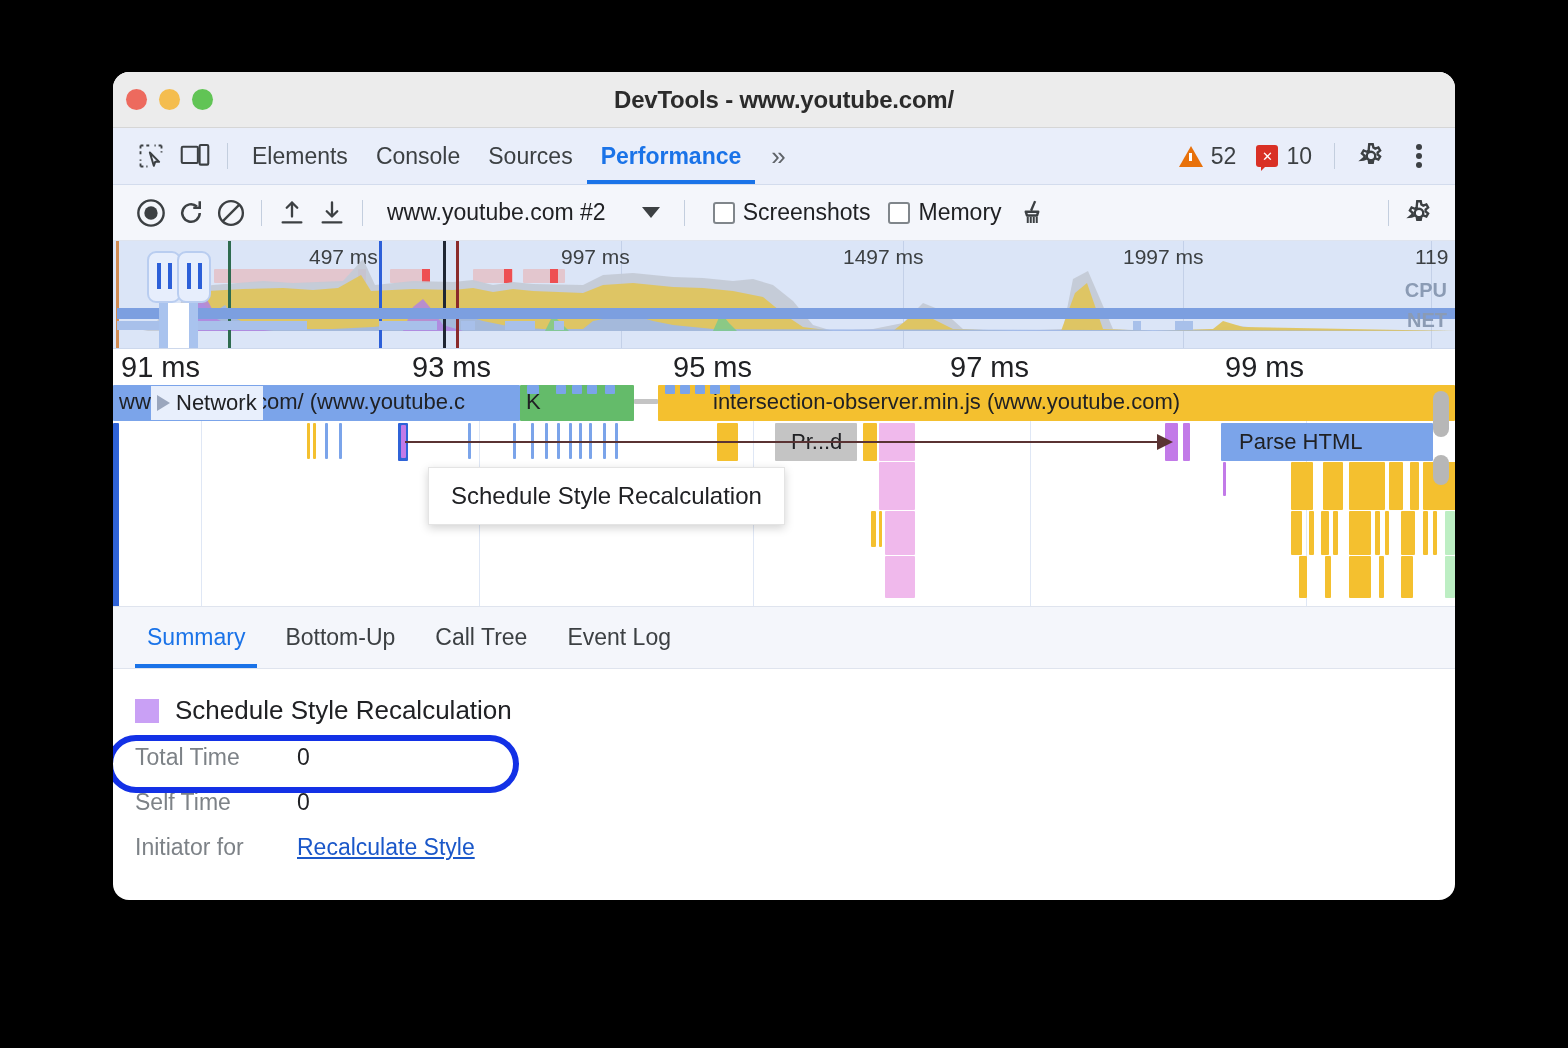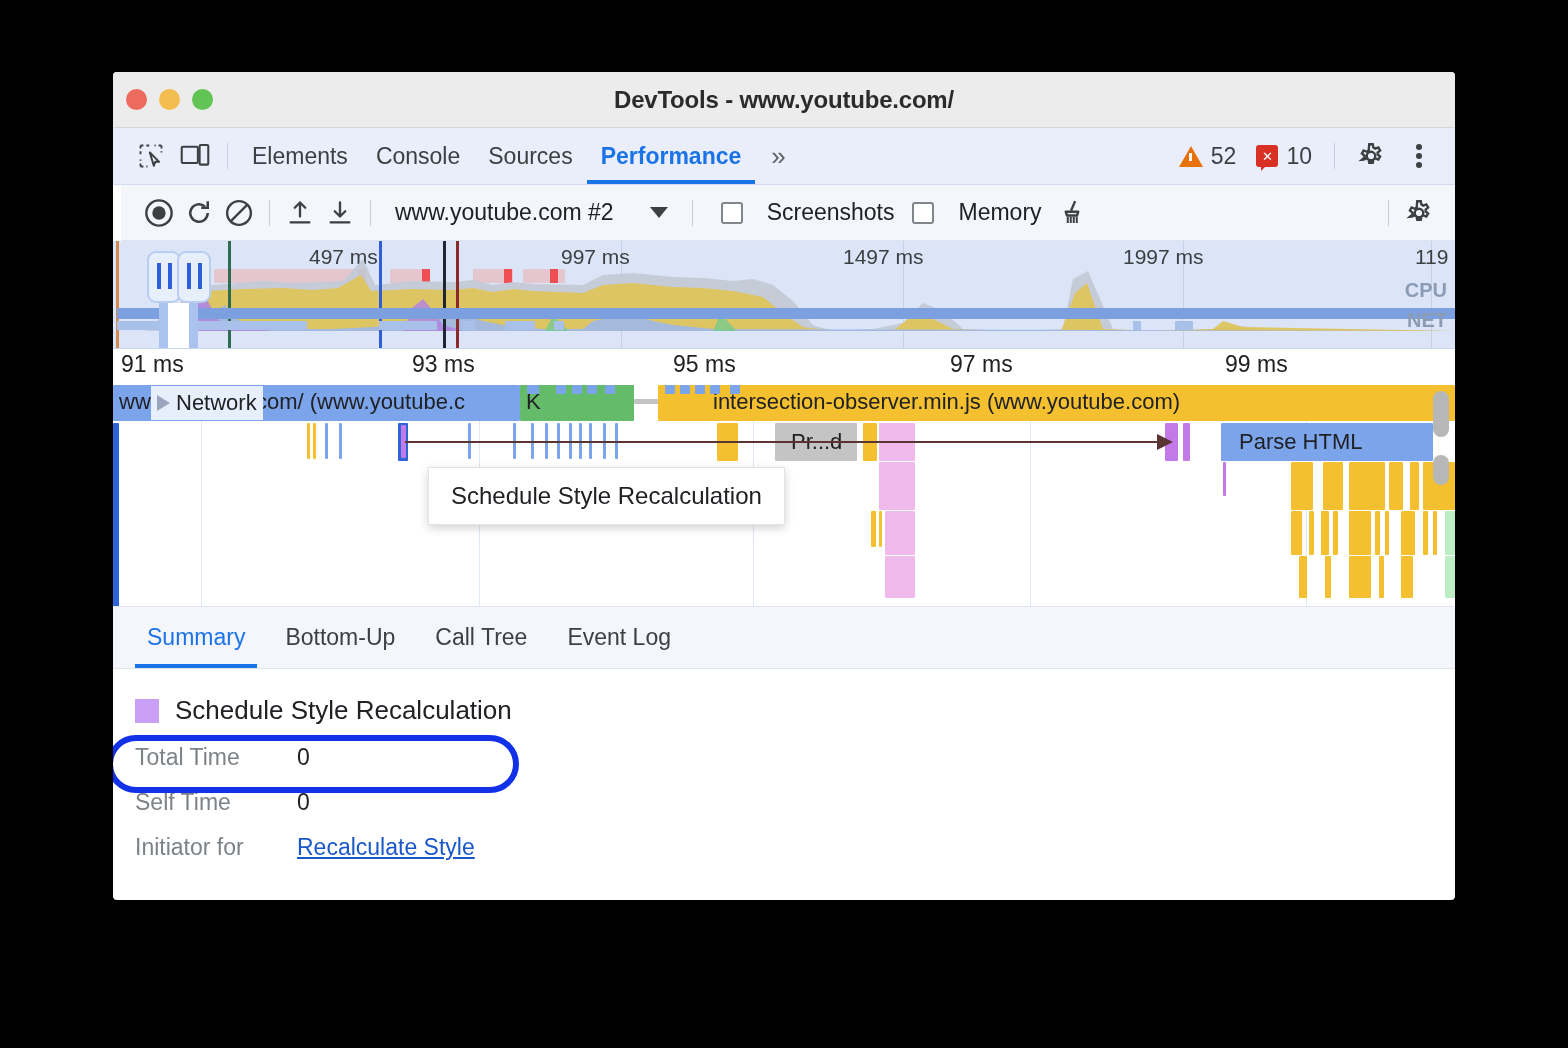--- a/index.html
+++ b/index.html
@@ -9,21 +9,21 @@
     font-family: "Liberation Sans", sans-serif;
     overflow: hidden;
   }
 
   
   #window {
     position: absolute;
     left: 113px; top: 72px;
     width: 1342px; height: 828px;
     background: #ffffff;
-    border-radius: 4px;
+    border-radius: 16px;
     overflow: hidden;
     box-shadow: 0 0 0 1px rgba(0,0,0,.06);
   }
 
   
   #titlebar {
     height: 56px;
     background: #ececec;
     border-bottom: 1px solid #d6d6d6;
     display: flex; align-items: center;
@@ -81,30 +81,29 @@
     font-size:13px;display:flex;align-items:center;justify-content:center;
     position:relative;
   }
   .err-box::after{content:'';position:absolute;left:5px;bottom:-4px;border-left:5px solid #d93025;border-bottom:5px solid transparent;}
 
   
   #perftoolbar {
     height: 56px; background: #f4f6fb;
     display: flex; align-items: center;
     border-bottom: 1px solid #dfe4ee;
-    margin-left: 8px;
   }
   .pt-icon { width: 40px; height: 40px; display:flex;align-items:center;justify-content:center; color:#3c4043; }
   #perftoolbar .pt-icon:first-child { margin-left: 18px; }
   #session-select {
     display:flex;align-items:center;gap:36px;
     font-size:23px;color:#202124;padding:0 14px;
   }
   .caret { width:0;height:0;border-left:9px solid transparent;border-right:9px solid transparent;border-top:11px solid #3c4043; }
-  .cbox-item { display:flex;align-items:center;gap:24px;font-size:23px;color:#202124;margin-left:18px; }
+  .cbox-item { display:flex;align-items:center;gap:8px;font-size:23px;color:#202124;margin-left:18px; }
   .cbox { width:22px;height:22px;border:2px solid #80868b;border-radius:3px;background:#fff; }
 
   
   #overview {
     height: 108px; background: #dbe5f7; position: relative; overflow: hidden;
     border-bottom: 1px solid #cdd8ec;
   }
   .ov-label { position:absolute; top:4px; font-size:21px; color:#3c4043; }
   .ov-gridline { position:absolute; top:0; bottom:0; width:1px; background:#c3d0e8; }
   .ov-marker { position:absolute; top:0; bottom:0; width:3px; }
@@ -118,21 +117,21 @@
     position:absolute; top:10px; width:34px; height:52px;
     border:2px solid #b9cdf0; border-radius:9px; background:#e7eefc;
   }
   .ov-clip i { position:absolute; top:10px; width:4px; height:26px; background:#2c5fd8; }
   .ov-white { position:absolute; top:62px; bottom:0; background:#ffffff; }
   .ov-handle { position:absolute; top:62px; bottom:0; width:9px; background:#a9c3ee; }
 
   
   #flame { position:relative; height:258px; background:#ffffff; overflow:hidden; border-bottom:1px solid #dfe4ee; }
   #ruler { height:36px; position:relative; background:#fff; }
-  .rk { position:absolute; top:2px; font-size:23px; color:#202124; }
+  .rk { position:absolute; top:2px; font-size:29px; color:#202124; }
   .fgrid { position:absolute; top:36px; bottom:0; width:1px; background:#dfe7f5; }
   .bar { position:absolute; border-radius:1px; }
   .bar-label { font-size:22px; color:#202124; white-space:nowrap; overflow:hidden;
                padding-left:6px; line-height:34px; }
   .c-blue { background:#7ba4ea; }
   .c-green { background:#64bb6a; }
   .c-yellow { background:#f4c02f; }
   .c-pink { background:#f0b9ec; }
   .c-purple { background:#c27ae8; }
   .c-gray { background:#c4c4c4; }

